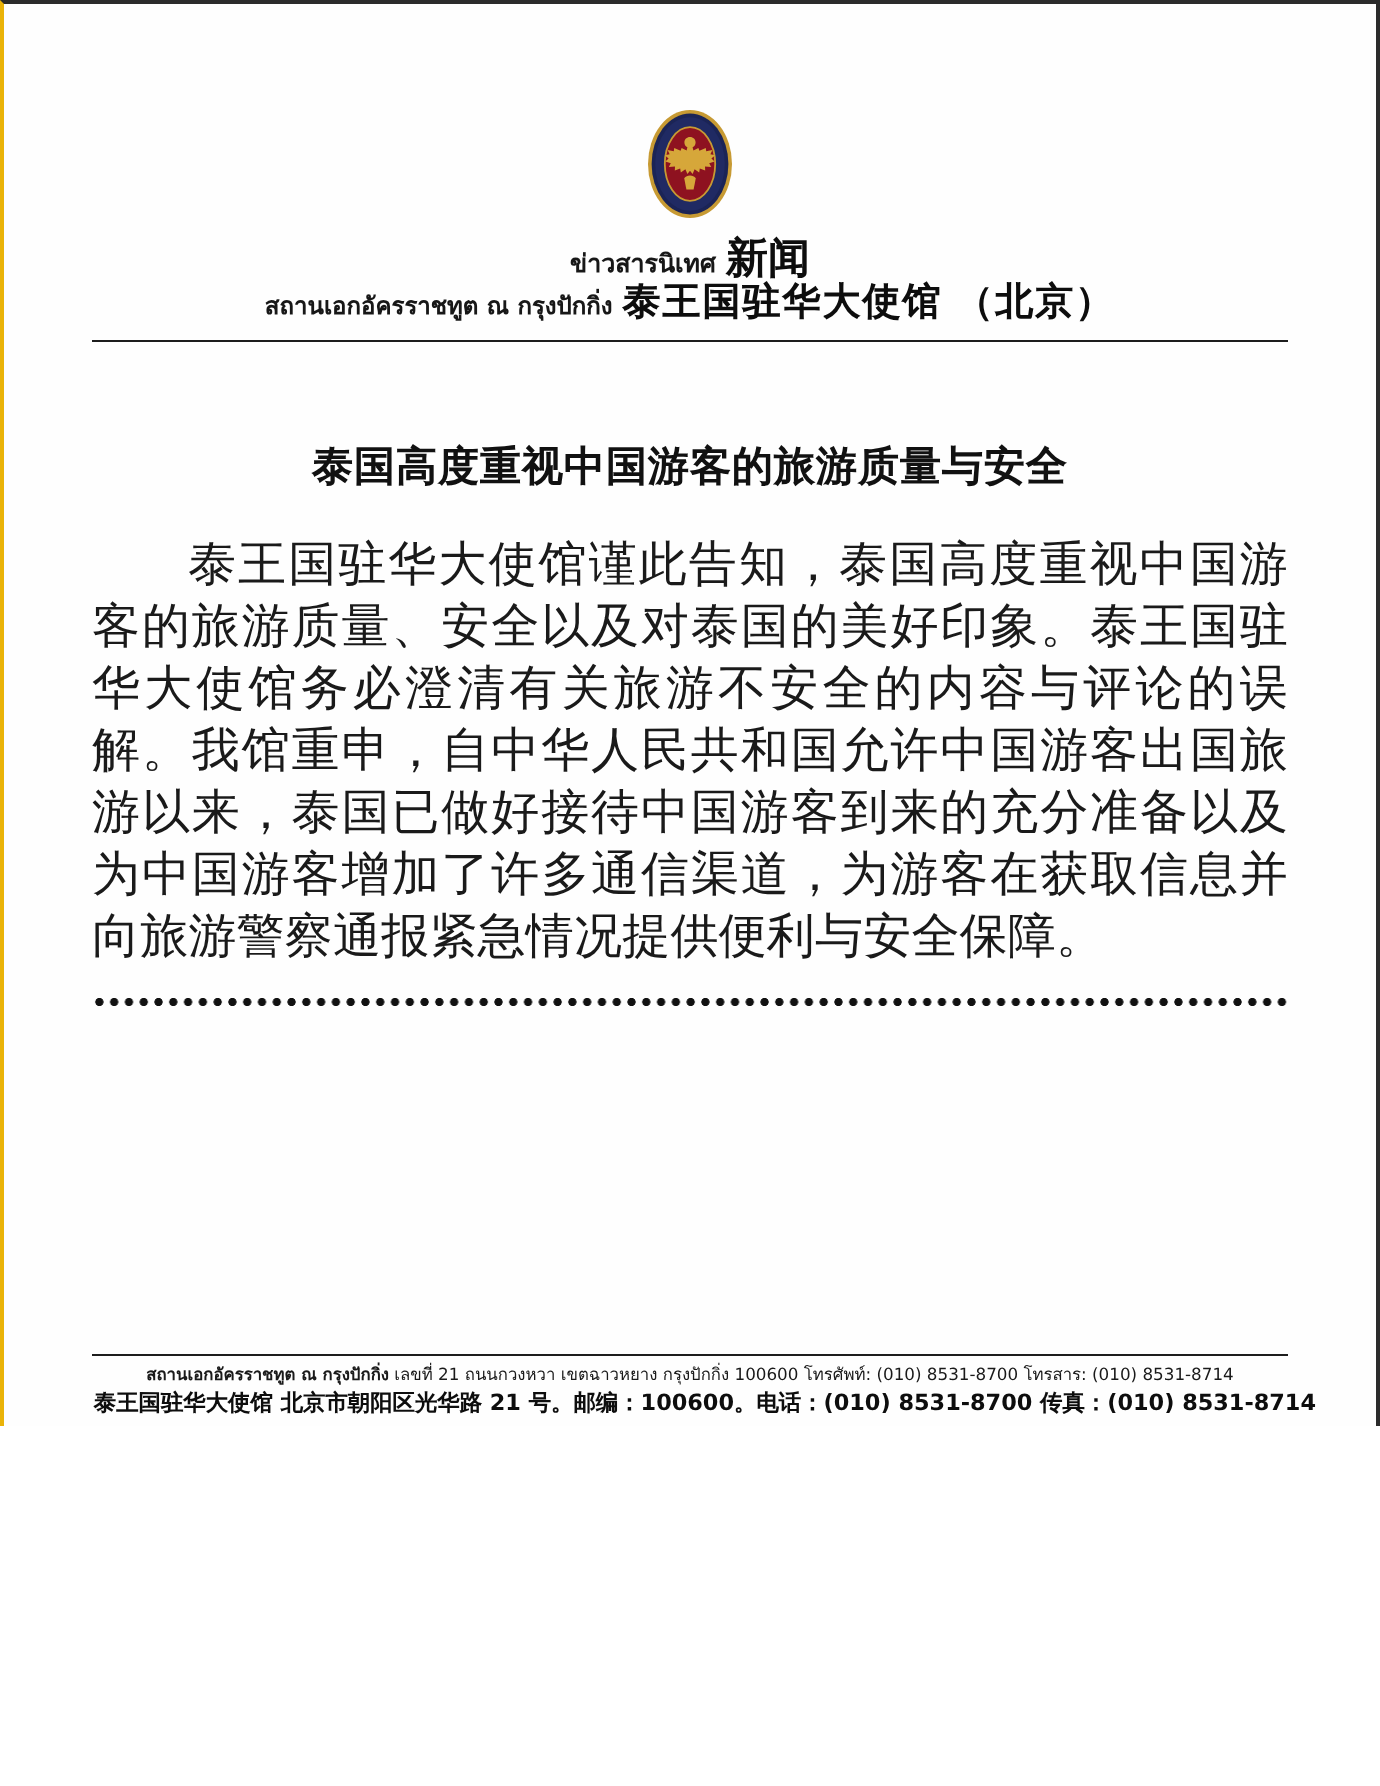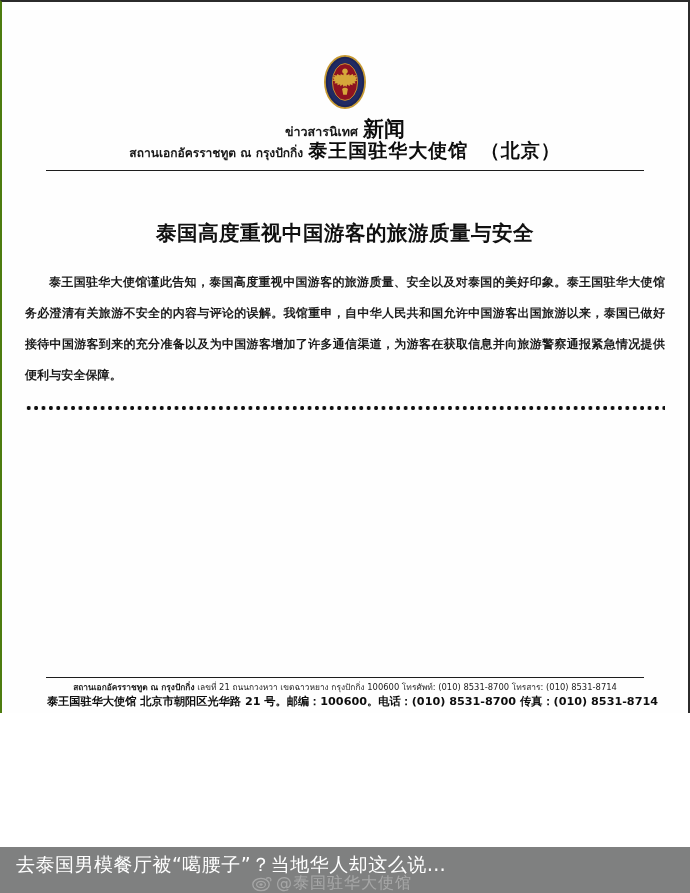--- a/index.html
+++ b/index.html
@@ -22,21 +22,21 @@
 
   
   .page-sheet {
     position: absolute;
     left: 0;
     top: 0;
     width: 690px;
     height: 713px;
     background: #fefefe;
     border-top: 2px solid #2b2b2b;
-    border-left: 2px solid #4d7c0f;
+    border-left: 2px solid #eab308;
     border-right: 2px solid #2b2b2b;
     box-sizing: border-box;
     overflow: hidden;
   }
 
   
   .masthead {
     text-align: center;
     padding-top: 52px;
   }
@@ -72,60 +72,59 @@
     color: #171717;
   }
   .cn-big {
     font-family: "DejaVu Sans", "Liberation Sans", sans-serif;
     font-size: 21px;
     font-weight: bold;
     color: #0d0d0d;
     margin-left: 5px;
   }
   .cn-big2 {
-    font-family: Liberation Mono, monospace;
+    font-family: Liberation Sans, sans-serif;
     font-size: 19px;
     font-weight: bold;
     color: #0d0d0d;
     margin-left: 5px;
     letter-spacing: 1px;
   }
 
   .rule-under-masthead {
     margin: 7px 44px 0 44px;
     border-top: 1.6px solid #1d1d1d;
   }
 
   
   .article {
-    margin: 0 23px;
+    margin: 0 44px;
   }
   .article-title {
     text-align: center;
     font-family: "DejaVu Serif", "Liberation Serif", serif;
     font-weight: bold;
     font-size: 20.5px;
     color: #111111;
     letter-spacing: 0.5px;
     margin-top: 48px;
   }
   .article-body {
     margin-top: 20px;
   }
   .para {
     font-family: "DejaVu Serif", "Liberation Serif", serif;
-    font-size: 12px;
+    font-size: 24px;
     color: #1a1a1a;
     line-height: 31px;
     text-align: justify;
     text-justify: inter-character;
     text-indent: 2em;
     margin: 0 0 13px 0;
     letter-spacing: 0.1px;
-    font-weight: bold;
   }
 
   .dot-rule {
     margin-top: 14px;
     height: 6px;
     background-image: radial-gradient(circle, #111 1.9px, rgba(0,0,0,0) 2.2px);
     background-size: 7.4px 6px;
     background-repeat: repeat-x;
     background-position: 0 center;
   }
@@ -249,26 +248,14 @@
       <div class="footer-rule"></div>
       <div class="footer-th">
         <b>สถานเอกอัครราชทูต ณ กรุงปักกิ่ง</b>
         <span>เลขที่ 21 ถนนกวงหวา เขตฉาวหยาง กรุงปักกิ่ง 100600 โทรศัพท์: (010) 8531-8700 โทรสาร: (010) 8531-8714</span>
       </div>
       <div class="footer-cn">泰王国驻华大使馆 北京市朝阳区光华路 21 号。邮编：100600。电话：(010) 8531-8700 传真：(010) 8531-8714</div>
     </div>
 
   </div>
 
-  <div class="caption-bar">
-    <div class="caption-text">去泰国男模餐厅被“噶腰子”？当地华人却这么说…</div>
-    <div class="caption-watermark">
-      <svg class="weibo-eye" width="20" height="16" viewBox="0 0 20 16" xmlns="http://www.w3.org/2000/svg">
-        <ellipse cx="9" cy="8.5" rx="8.2" ry="6.2" fill="none" stroke="#ffffff" stroke-width="1.3"></ellipse>
-        <ellipse cx="9" cy="8.5" rx="4.4" ry="3.2" fill="none" stroke="#ffffff" stroke-width="1.2"></ellipse>
-        <ellipse cx="9" cy="8.5" rx="1.6" ry="1.3" fill="#ffffff"></ellipse>
-        <path d="M14.5 2.2c2.6-1.6 5 .3 4.2 2.6" fill="none" stroke="#ffffff" stroke-width="1.2" stroke-linecap="round"></path>
-      </svg>
-      <span class="wm-text">@泰国驻华大使馆</span>
-    </div>
-  </div>
 
 </div>
 
 </body></html>

